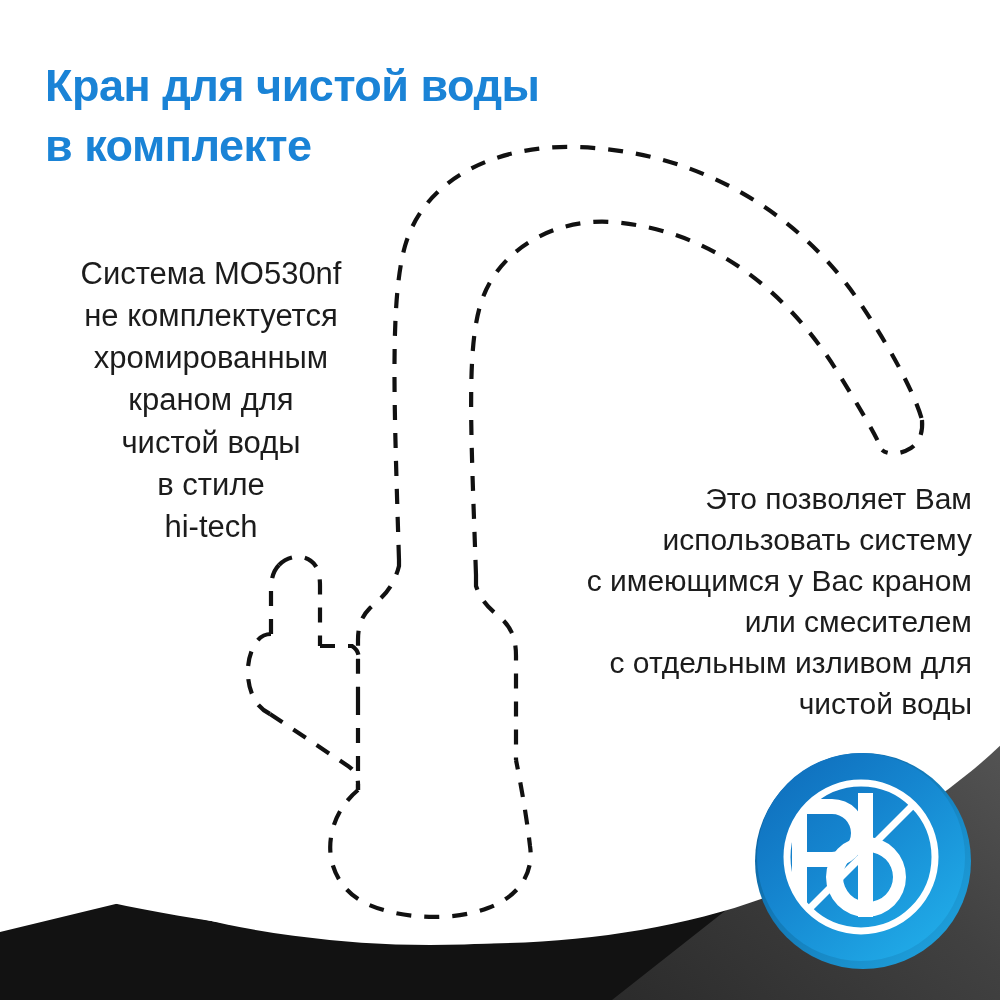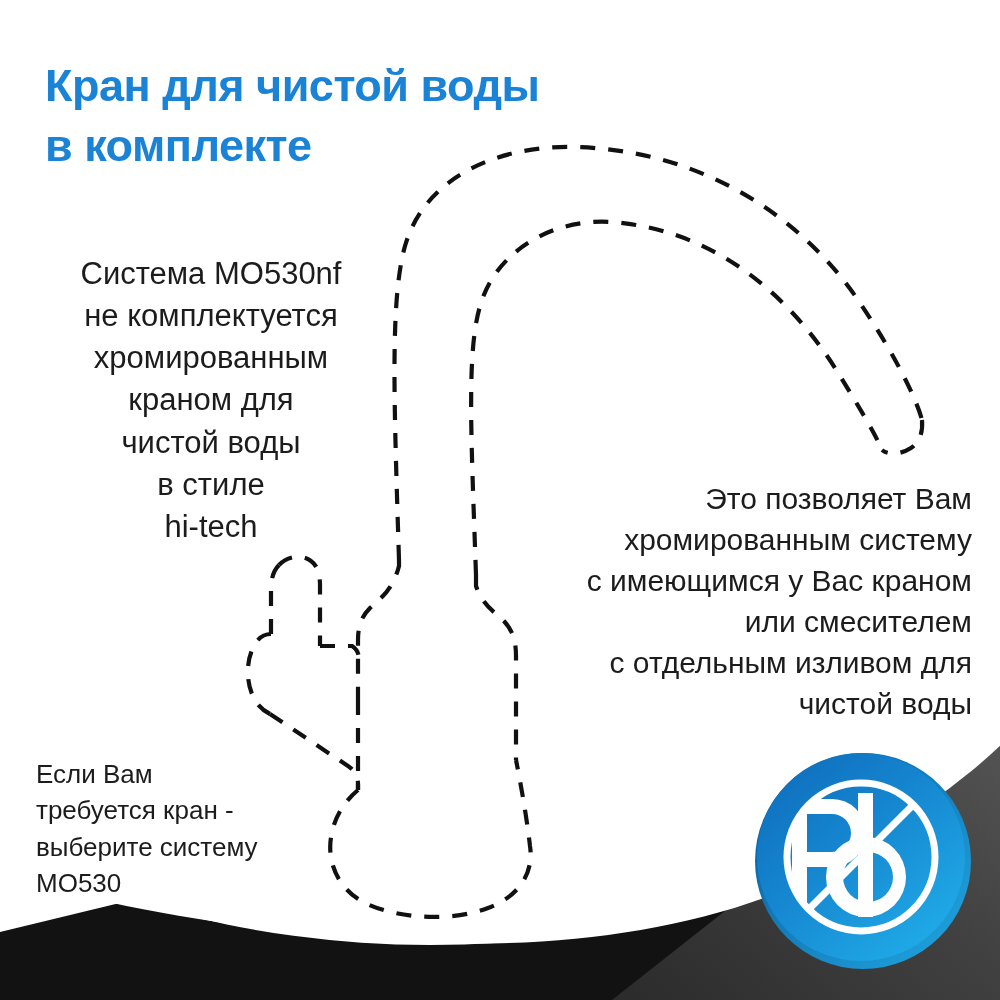--- a/index.html
+++ b/index.html
@@ -188,30 +188,26 @@
 
   <p id="left-text">Система MO530nf
 не комплектуется
 хромированным
 краном для
 чистой воды
 в стиле
 hi-tech</p>
 
   <p id="right-text">Это позволяет Вам
-хромированным систему
+использовать систему
 с имеющимся у Вас краном
 или смесителем
 с отдельным изливом для
 чистой воды</p>
 
-  <p id="note-text">Если Вам
-требуется кран -
-выберите систему
-MO530</p>
 
   <svg id="pb-badge" viewBox="0 0 230 230">
     <defs>
       <linearGradient id="badgeGrad" x1="0.12" y1="0.05" x2="0.88" y2="0.95">
         <stop offset="0%" stop-color="#0f6fbd"></stop>
         <stop offset="40%" stop-color="#1585cf"></stop>
         <stop offset="100%" stop-color="#21ade9"></stop>
       </linearGradient>
       <linearGradient id="badgeEdge" x1="0.1" y1="0.1" x2="0.9" y2="0.9">
         <stop offset="0%" stop-color="#0b5f9e"></stop>

